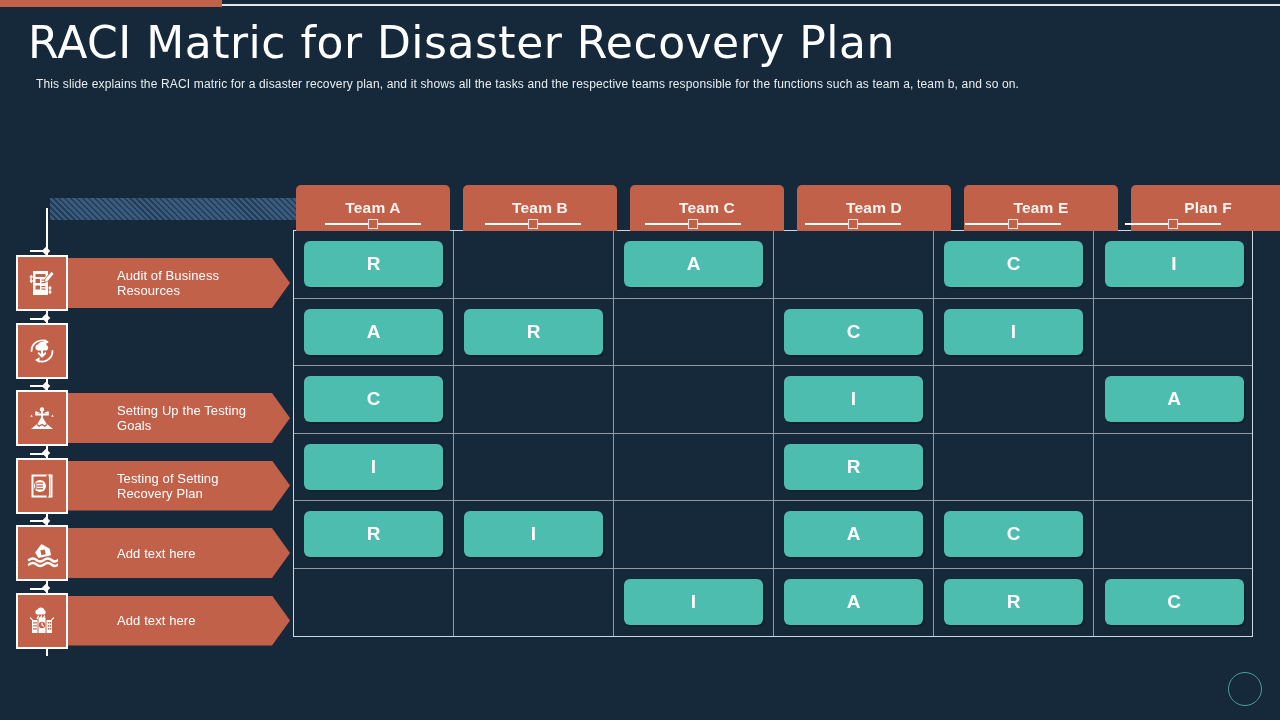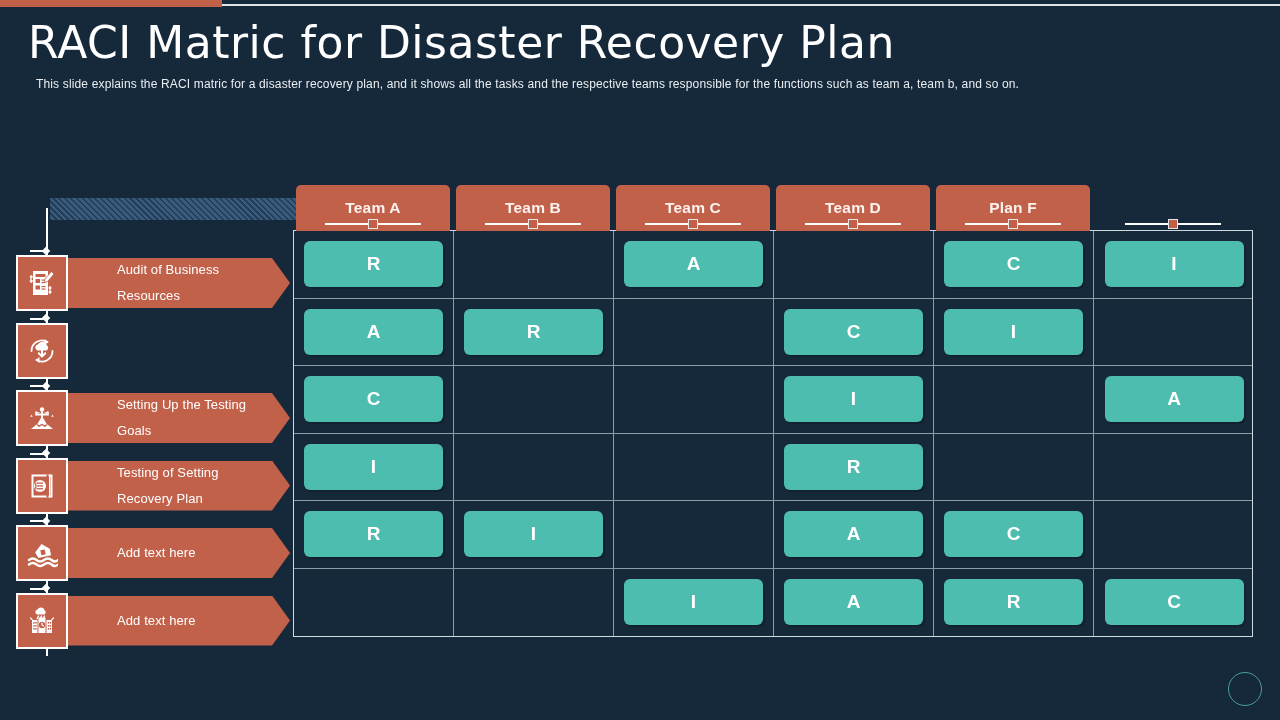--- a/index.html
+++ b/index.html
@@ -131,35 +131,36 @@
     display: flex;
     align-items: center;
     clip-path: polygon(0 0, calc(100% - 18px) 0, 100% 50%, calc(100% - 18px) 100%, 0 100%);
     z-index: 2;
   }
   .task-label span {
     display: block;
     padding-left: 52px;
     padding-right: 22px;
     font-size: 13px;
-    line-height: 26px;
+    line-height: 15px;
     color: #ffffff;
     letter-spacing: 0.1px;
   }
 
   
   .matrix {
     position: absolute;
     left: 293px; top: 185px;
     width: 960px;
   }
 
   .head-row {
     display: flex;
     height: 33px;
+    gap: 7px;
   }
   .head-cell {
     position: relative;
     width: 160px;
     flex: 0 0 160px;
     padding: 0 3px;
   }
   .head-chip {
     height: 46px;
     background: #c2614a;
@@ -408,20 +409,23 @@
       <div class="head-cell">
         <div class="head-chip">Team B</div>
       </div>
       <div class="head-cell">
         <div class="head-chip">Team C</div>
       </div>
       <div class="head-cell">
         <div class="head-chip">Team D</div>
       </div>
       <div class="head-cell">
+        <div class="head-chip">Team E</div>
+      </div>
+      <div class="head-cell">
         <div class="head-chip">Plan F</div>
       </div>
     </div>
 
     <div class="head-deco-row">
       <div class="head-deco">
           <div class="line"></div>
           <div class="sq"></div>
         </div>
       <div class="head-deco">

